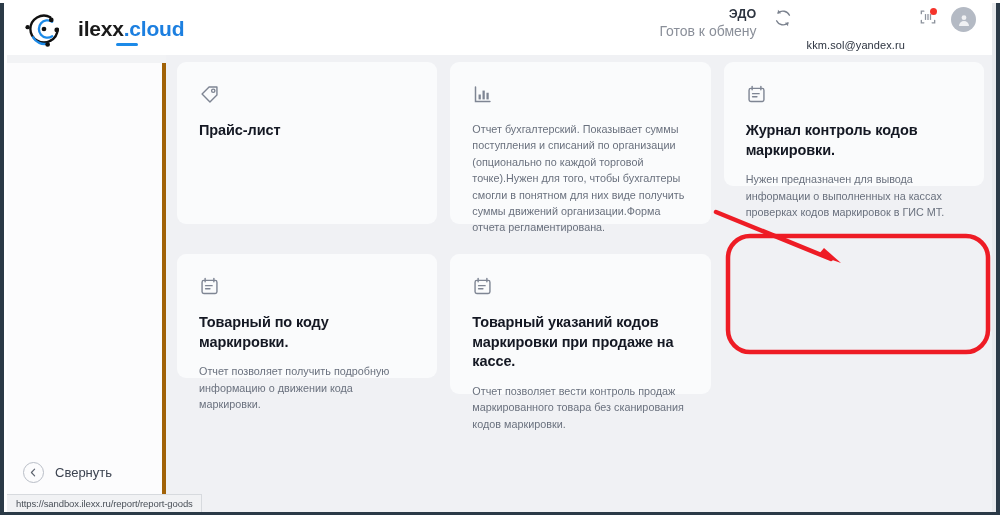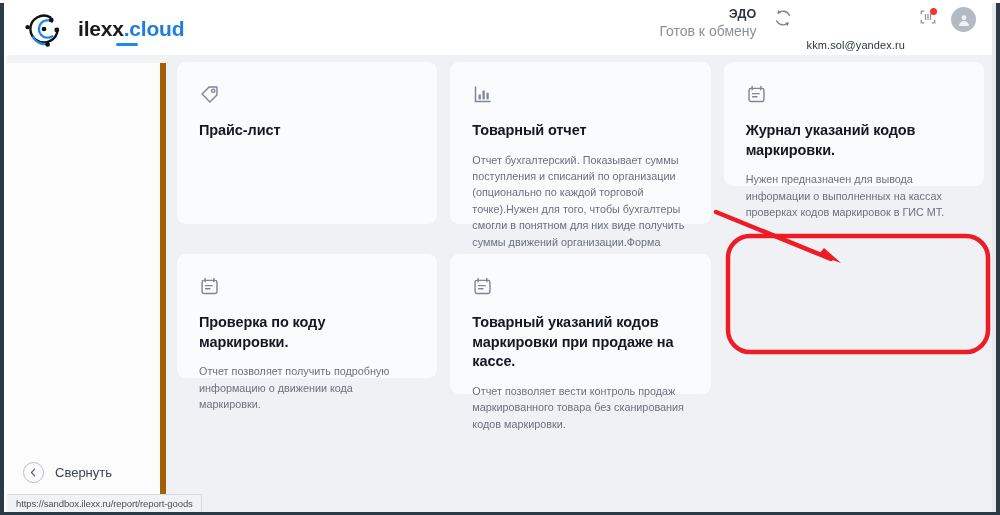--- a/index.html
+++ b/index.html
@@ -163,21 +163,21 @@
     background: #ffffff;
     z-index: 10;
   }
 
   .sidebar {
     position: absolute;
     left: 0; top: 0;
     width: 159px;
     height: 457px;
     background: #fcfcfd;
-    border-right: 6px solid #a16207;
+    border-right: 4px solid #a16207;
   }
 
   .sidebar-top-strip {
     position: absolute;
     left: 0; top: 0;
     width: 159px; height: 8px;
     background: #f2f3f5;
   }
 
   .collapse-btn {
@@ -385,51 +385,50 @@
 
         <div class="card r1">
           <div class="card-icon">
             <svg width="21" height="21" viewBox="0 0 24 24">
               <path d="M4 3.5 V20 H20.5" fill="none" stroke="#7e8593" stroke-width="1.7" stroke-linecap="round"></path>
               <rect x="7.5" y="12" width="2.6" height="5.6" fill="#7e8593"></rect>
               <rect x="12" y="7.5" width="2.6" height="10.1" fill="#7e8593"></rect>
               <rect x="16.5" y="10" width="2.6" height="7.6" fill="#7e8593"></rect>
             </svg>
           </div>
-          <div class="card-title">Товарный отчет</div>
           <div class="card-desc">Отчет бухгалтерский. Показывает суммы поступления и списаний по организации (опционально по каждой торговой точке).Нужен для того, чтобы бухгалтеры смогли в понятном для них виде получить суммы движений организации.Форма отчета регламентирована.</div>
         </div>
 
 
 
         <div class="card r2">
           <div class="card-icon">
             <svg width="21" height="21" viewBox="0 0 24 24">
               <rect x="3.5" y="5" width="17" height="15" rx="2" fill="none" stroke="#7e8593" stroke-width="1.6"></rect>
               <line x1="7" y1="2.8" x2="7" y2="6.5" stroke="#7e8593" stroke-width="1.6" stroke-linecap="round"></line>
               <line x1="17" y1="2.8" x2="17" y2="6.5" stroke="#7e8593" stroke-width="1.6" stroke-linecap="round"></line>
               <line x1="7.5" y1="11" x2="15" y2="11" stroke="#7e8593" stroke-width="1.6" stroke-linecap="round"></line>
               <line x1="7.5" y1="14.5" x2="12.5" y2="14.5" stroke="#7e8593" stroke-width="1.6" stroke-linecap="round"></line>
             </svg>
           </div>
-          <div class="card-title">Журнал указаний кодов маркировки.</div>
+          <div class="card-title">Журнал контроль кодов маркировки.</div>
           <div class="card-desc">Нужен предназначен для вывода информации о выполненных на кассах проверках кодов маркировок в ГИС МТ.</div>
         </div>
 
         <div class="card r2">
           <div class="card-icon">
             <svg width="21" height="21" viewBox="0 0 24 24">
               <rect x="3.5" y="5" width="17" height="15" rx="2" fill="none" stroke="#7e8593" stroke-width="1.6"></rect>
               <line x1="7" y1="2.8" x2="7" y2="6.5" stroke="#7e8593" stroke-width="1.6" stroke-linecap="round"></line>
               <line x1="17" y1="2.8" x2="17" y2="6.5" stroke="#7e8593" stroke-width="1.6" stroke-linecap="round"></line>
               <line x1="7.5" y1="11" x2="15" y2="11" stroke="#7e8593" stroke-width="1.6" stroke-linecap="round"></line>
               <line x1="7.5" y1="14.5" x2="12.5" y2="14.5" stroke="#7e8593" stroke-width="1.6" stroke-linecap="round"></line>
             </svg>
           </div>
-          <div class="card-title">Проверка по коду маркировки.</div>
+          <div class="card-title">Товарный по коду маркировки.</div>
           <div class="card-desc">Отчет позволяет получить подробную информацию о движении кода маркировки.</div>
         </div>
 
         <div class="card r3">
           <div class="card-icon">
             <svg width="21" height="21" viewBox="0 0 24 24">
               <rect x="3.5" y="5" width="17" height="15" rx="2" fill="none" stroke="#7e8593" stroke-width="1.6"></rect>
               <line x1="7" y1="2.8" x2="7" y2="6.5" stroke="#7e8593" stroke-width="1.6" stroke-linecap="round"></line>
               <line x1="17" y1="2.8" x2="17" y2="6.5" stroke="#7e8593" stroke-width="1.6" stroke-linecap="round"></line>
               <line x1="7.5" y1="11" x2="15" y2="11" stroke="#7e8593" stroke-width="1.6" stroke-linecap="round"></line>

